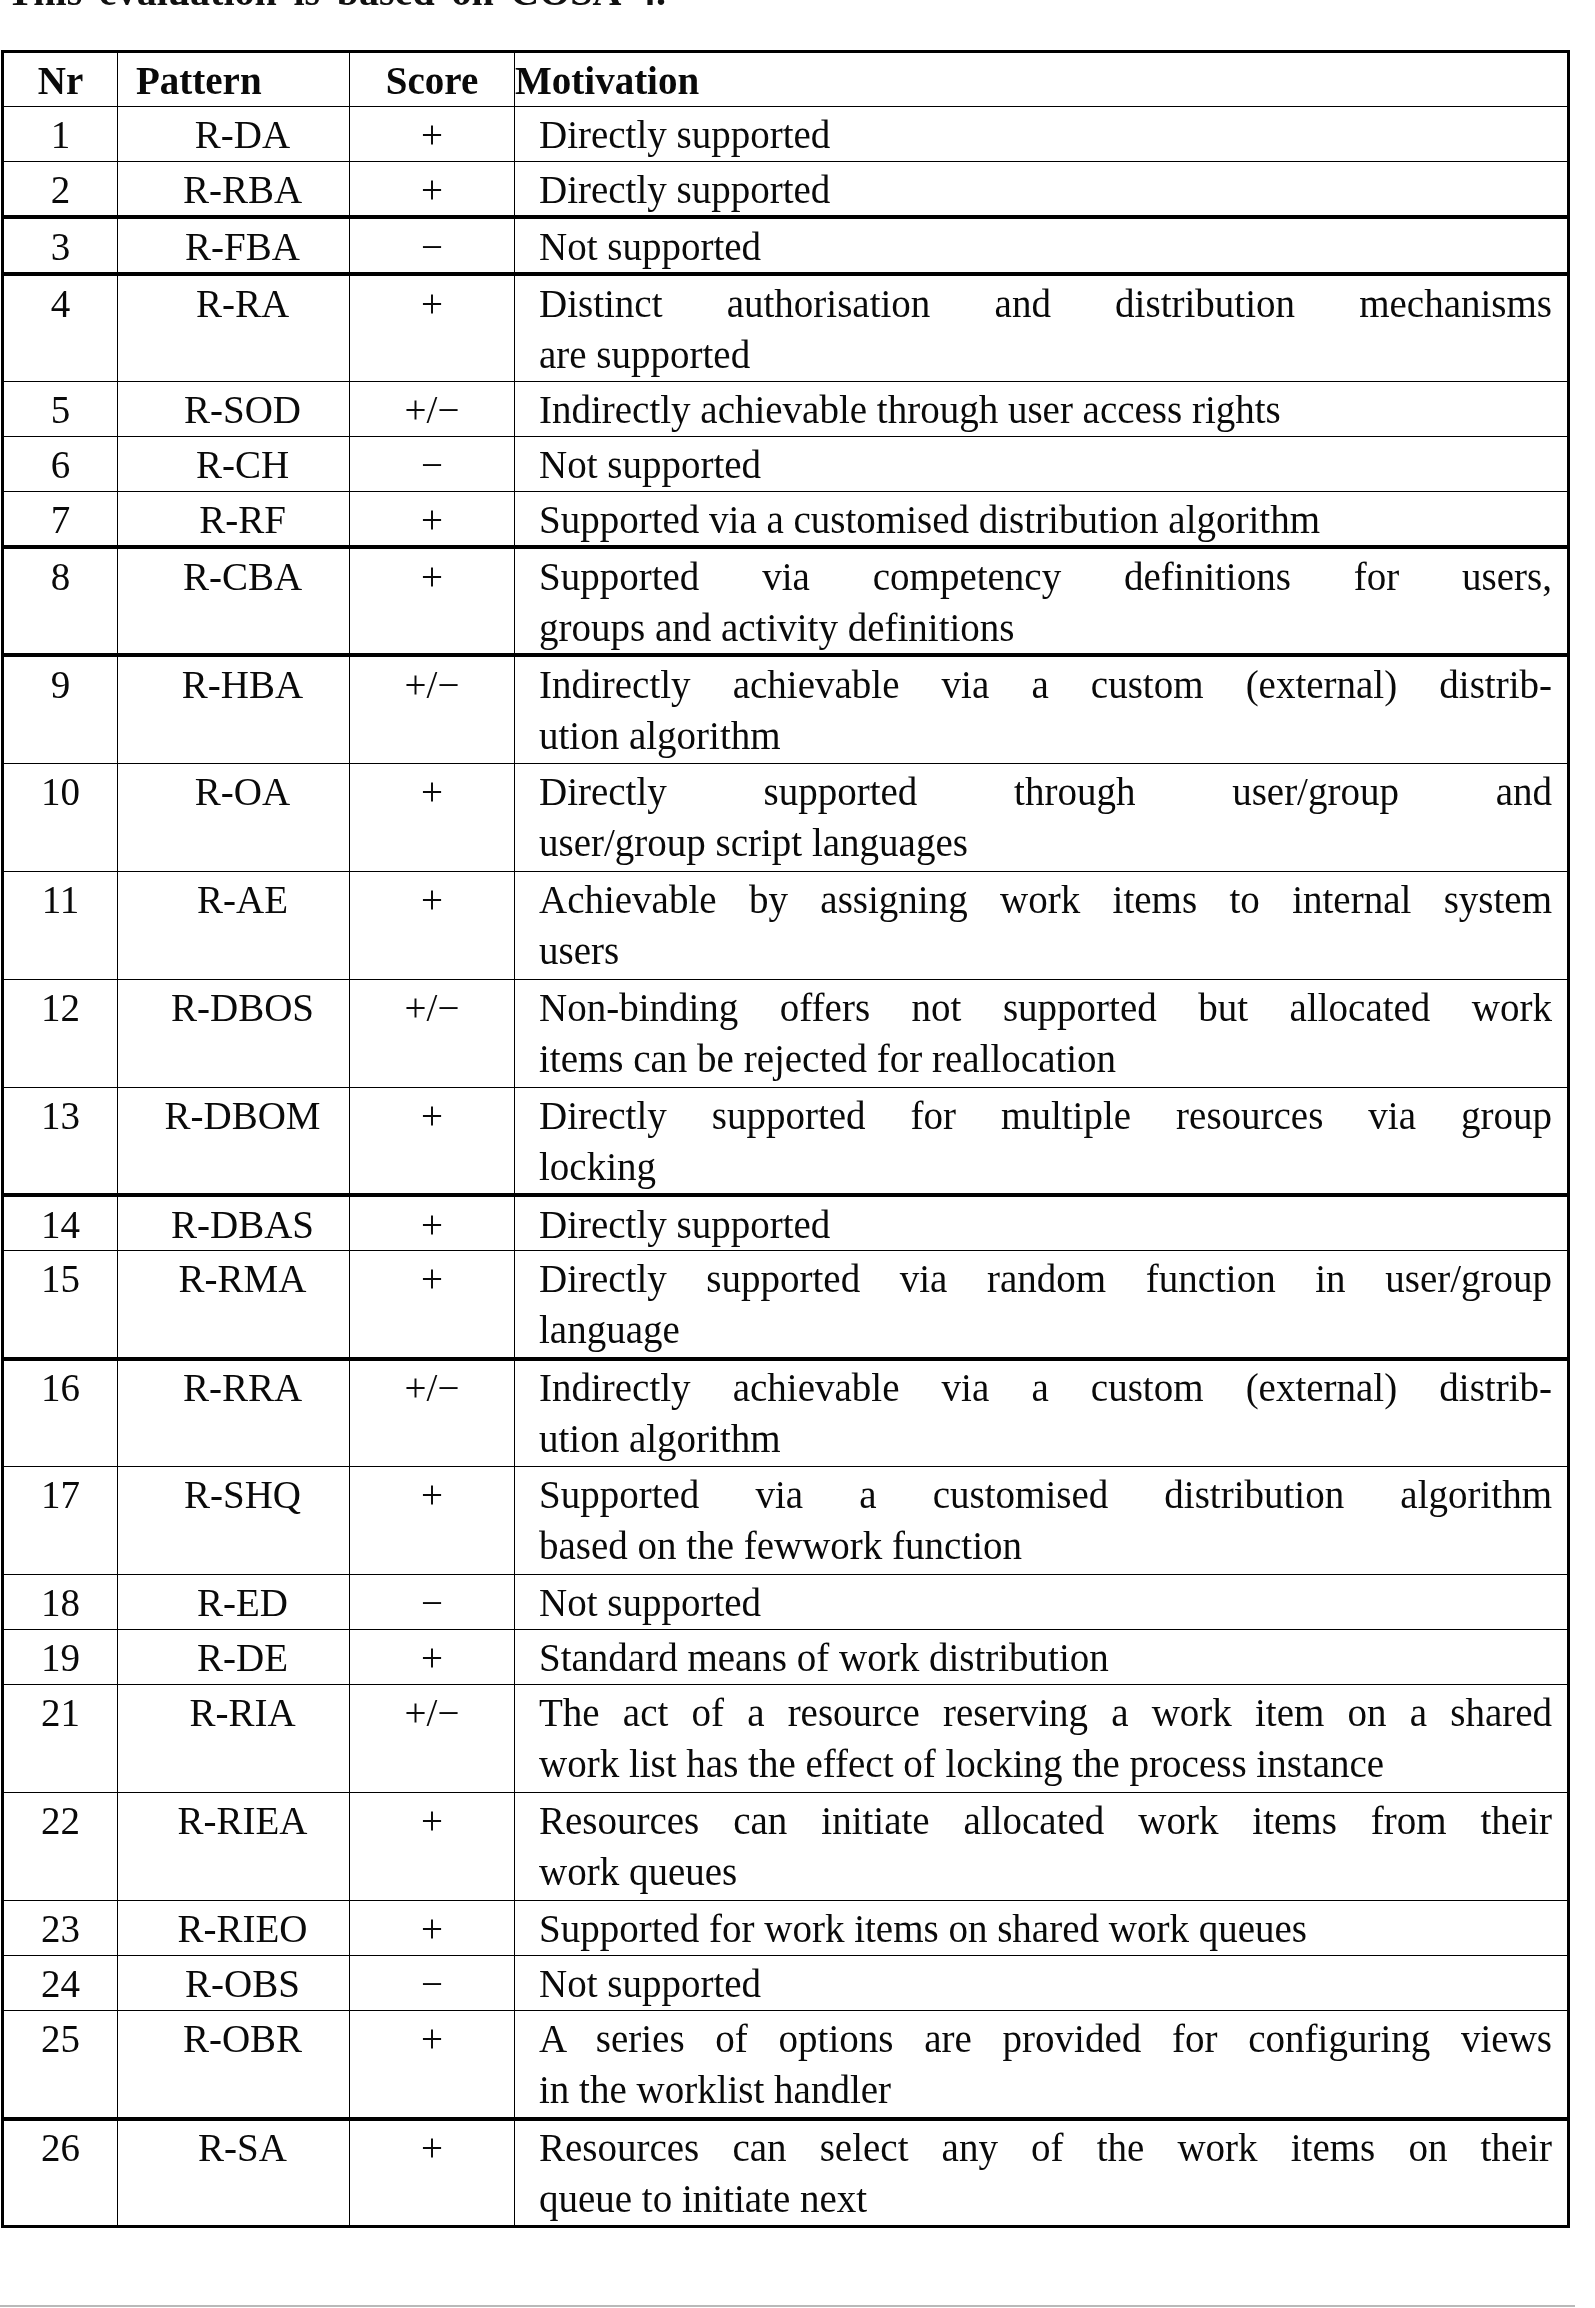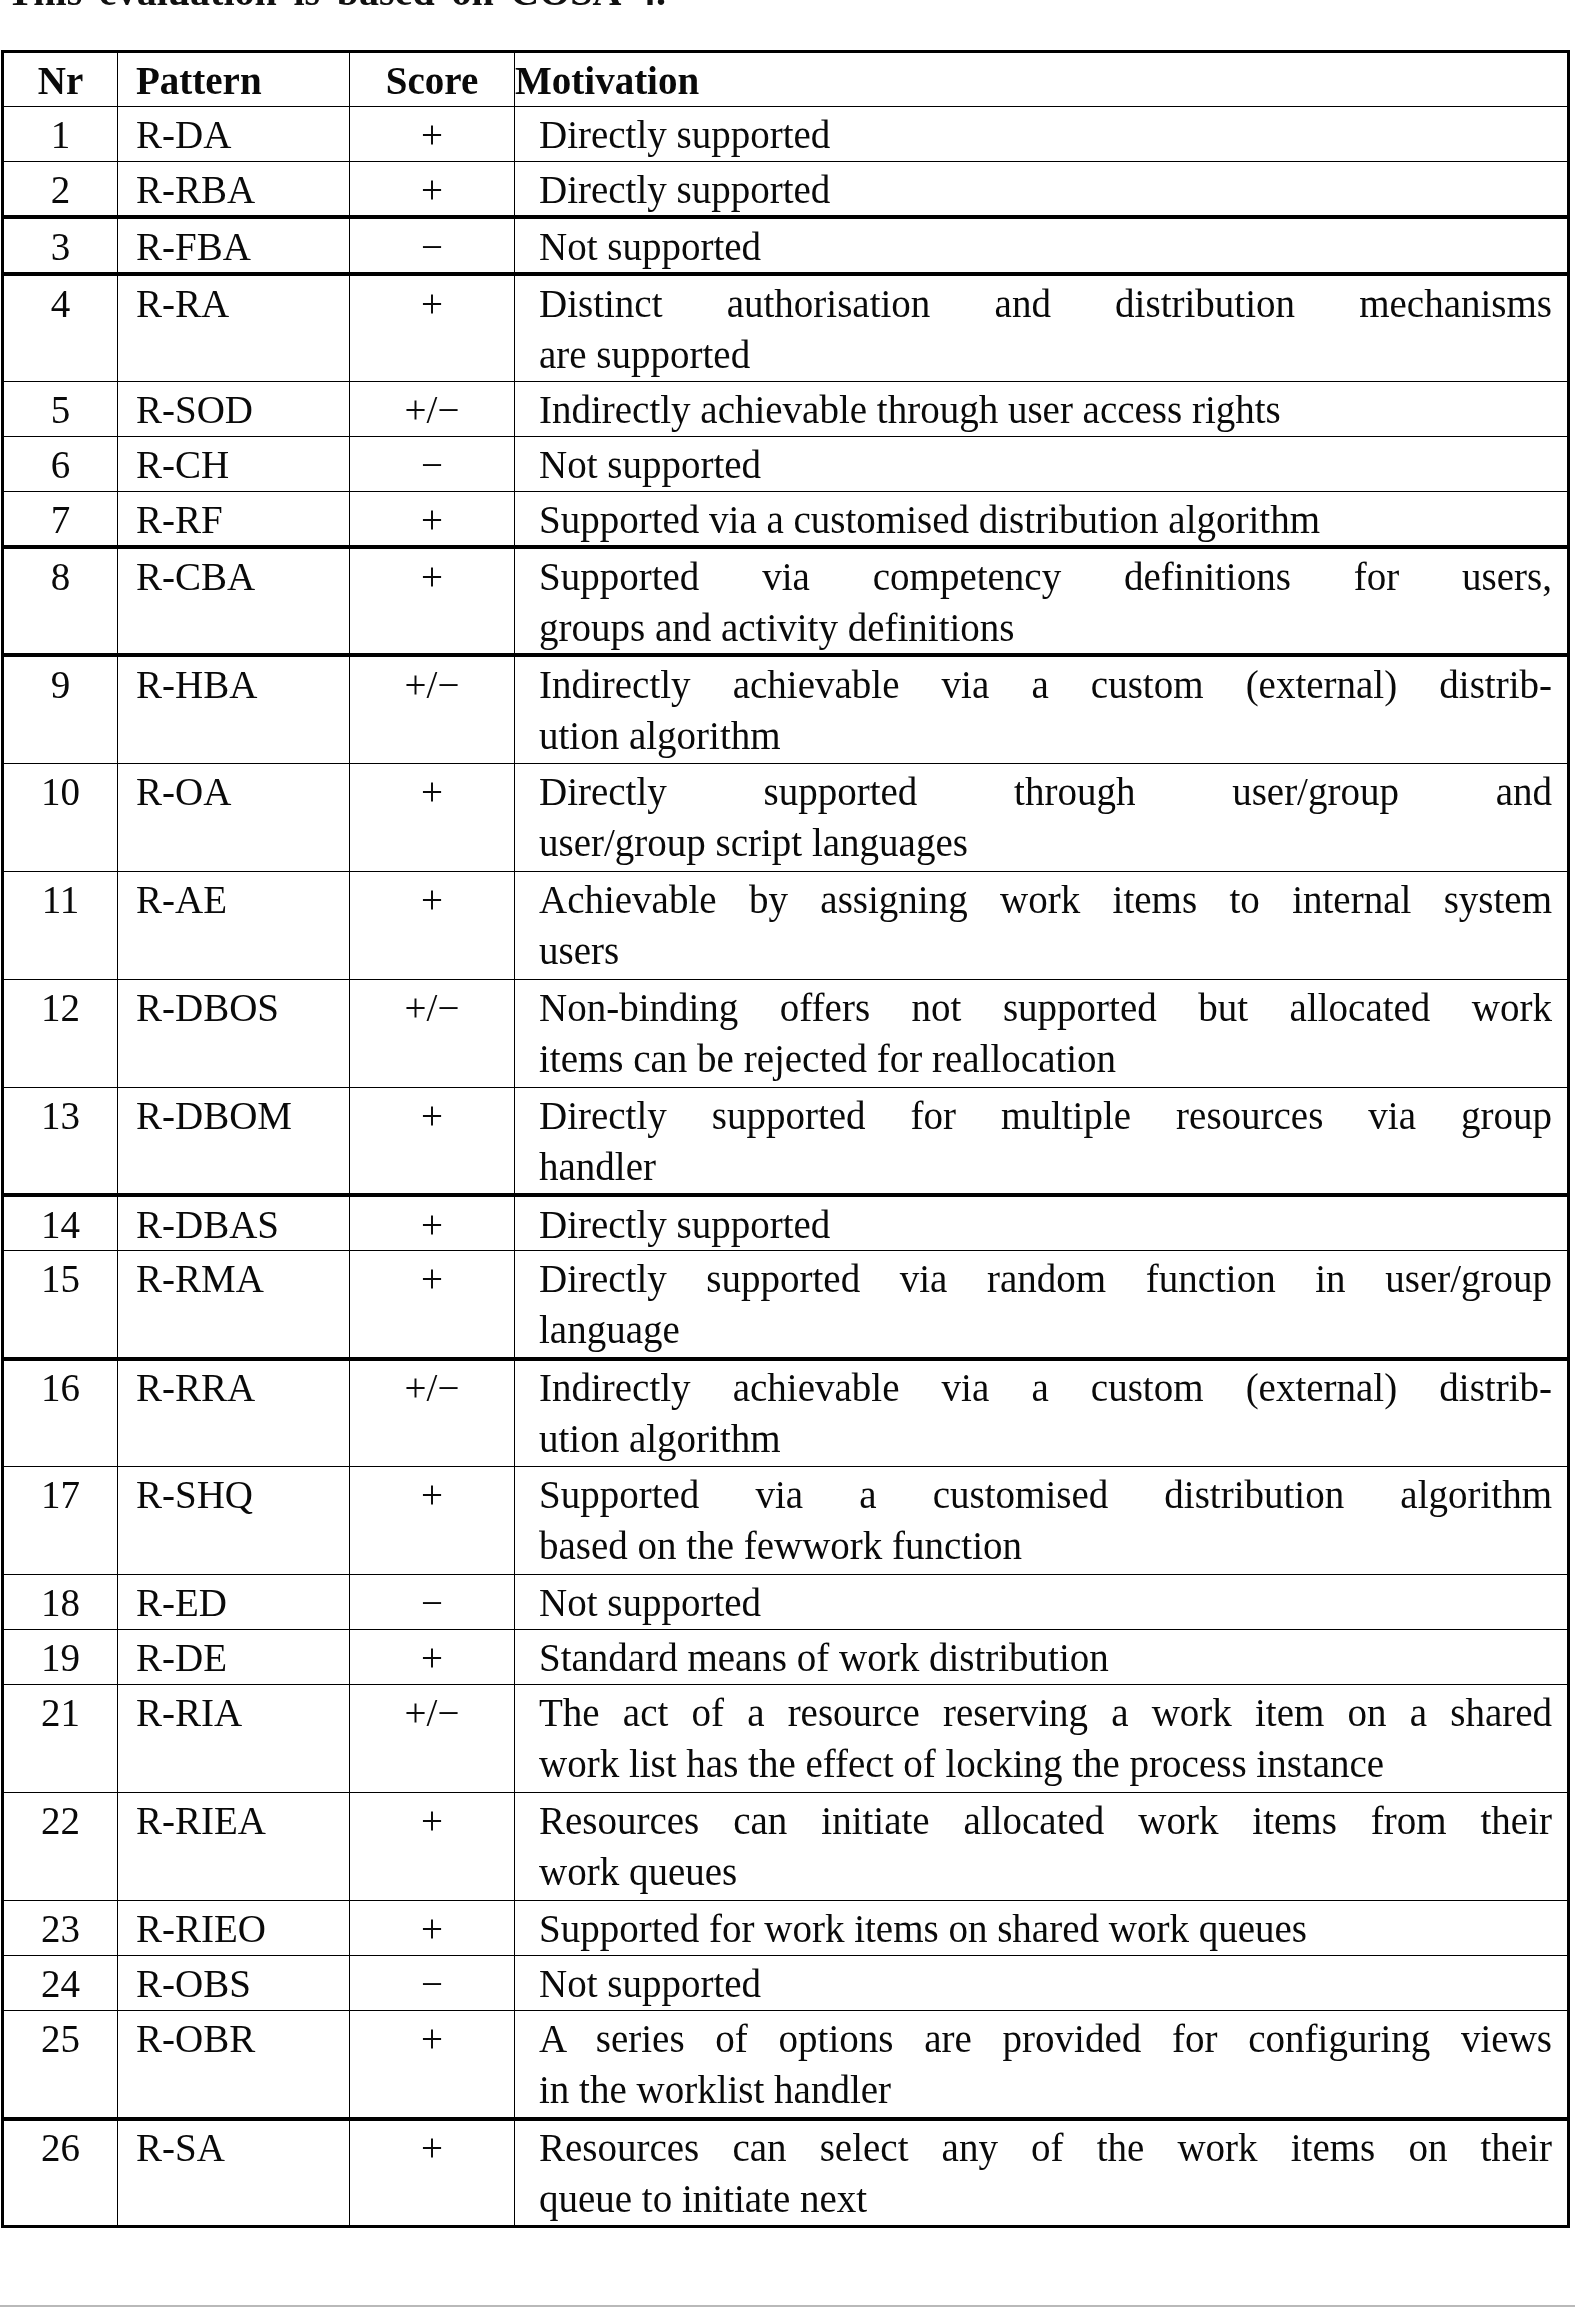--- a/index.html
+++ b/index.html
@@ -51,21 +51,21 @@
   tr.short{height:55px;}
   tr.tall{height:108px;}
   tr.thick th, tr.thick td{border-bottom-width:4.8px;}
 
   th{font-weight:bold;text-align:left;}
   .th-nr,.th-score{text-align:center;}
   .th-pattern{padding-left:18px;}
   .th-motivation{}
 
   td.nr,td.score{text-align:center;}
-  td.pattern{padding-left:18px;}
+  td.pattern{padding-left:18px;text-align:center;}
   td.motivation{padding-left:24px;padding-right:15px;}
 
   .mline{
     display:block;
     text-align:justify;
     text-align-last:justify;
   }
   .mline:last-child{text-align-last:left;}
   .mline:only-child{text-align-last:left;}
 
@@ -198,21 +198,21 @@
           <span class="mline">Non-binding offers not supported but allocated work</span>
           <span class="mline">items can be rejected for reallocation</span>
         </td>
       </tr>
       <tr class="tall thick">
         <td class="nr">13</td>
         <td class="pattern">R-DBOM</td>
         <td class="score">+</td>
         <td class="motivation">
           <span class="mline">Directly supported for multiple resources via group</span>
-          <span class="mline">handler</span>
+          <span class="mline">locking</span>
         </td>
       </tr>
       <tr class="short">
         <td class="nr">14</td>
         <td class="pattern">R-DBAS</td>
         <td class="score">+</td>
         <td class="motivation">
           <span class="mline">Directly supported</span>
         </td>
       </tr>

